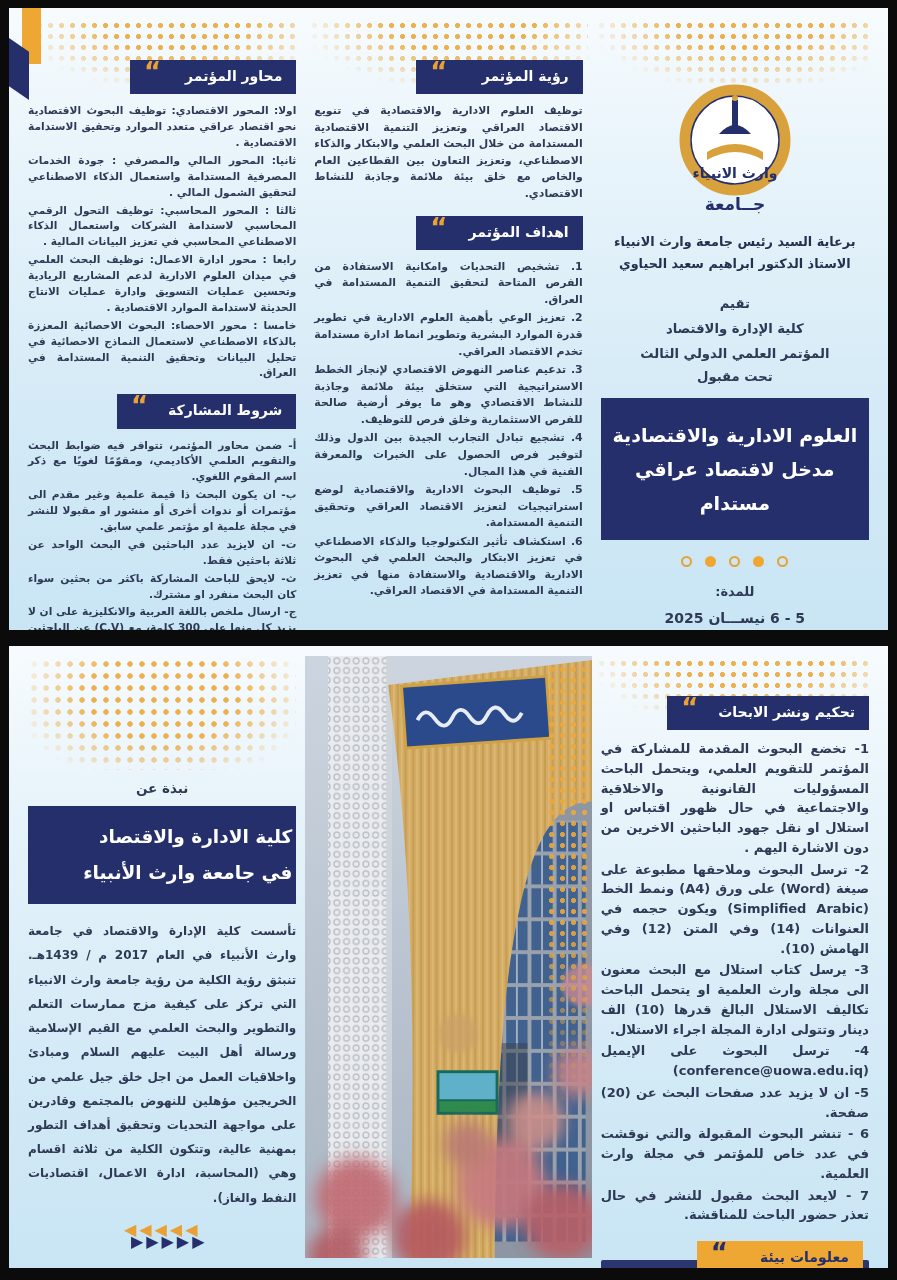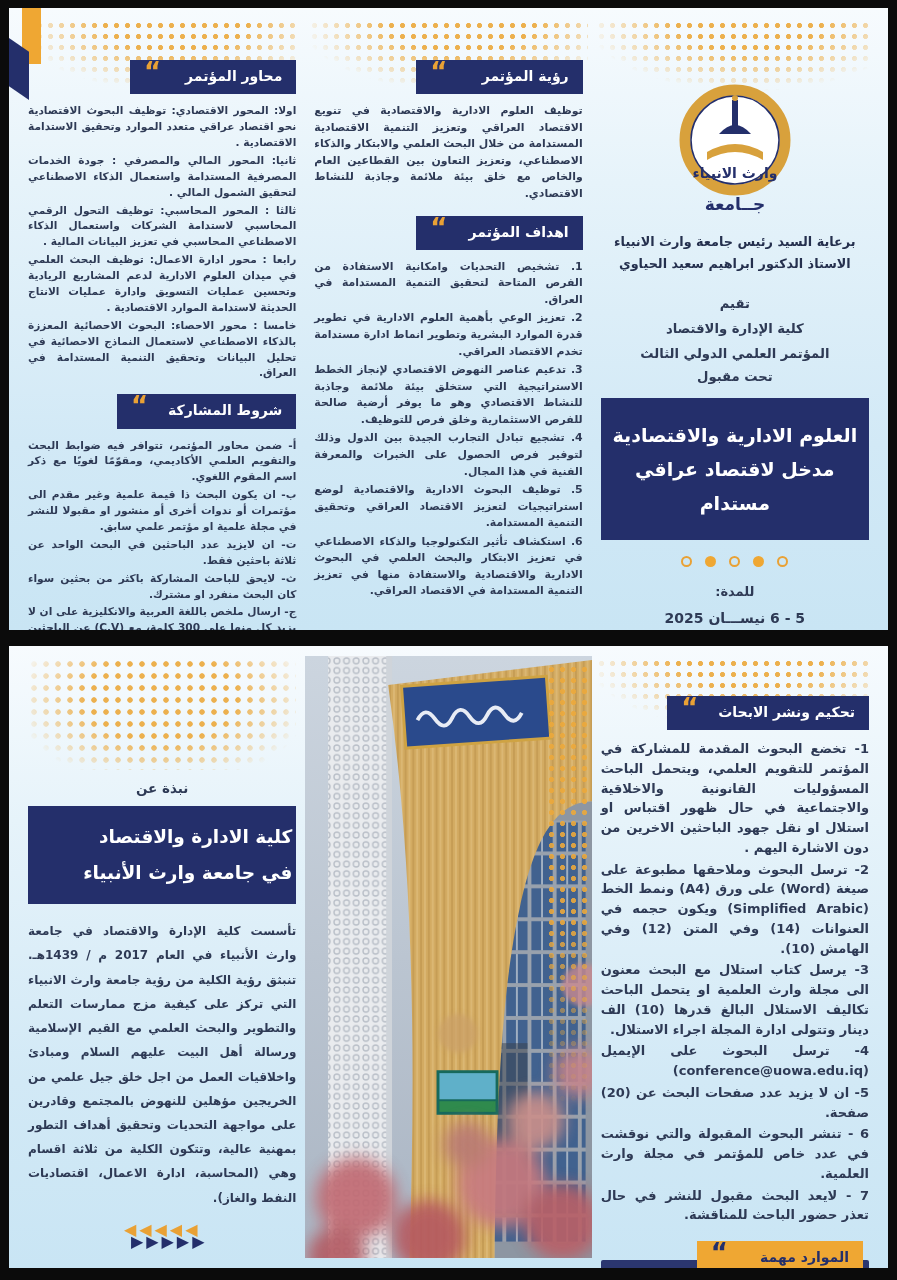--- a/index.html
+++ b/index.html
@@ -236,21 +236,21 @@
         <p class="item">2- ترسل البحوث وملاحقها مطبوعة على صيغة (Word) على ورق (A4) ونمط الخط (Simplified Arabic) ويكون حجمه في العنوانات (14) وفي المتن (12) وفي الهامش (10).</p>
         <p class="item">3- يرسل كتاب استلال مع البحث معنون الى مجلة وارث العلمية او يتحمل الباحث تكاليف الاستلال البالغ قدرها (10) الف دينار وتتولى ادارة المجلة اجراء الاستلال.</p>
         <p class="item">4- ترسل البحوث على الإيميل (conference@uowa.edu.iq)</p>
         <p class="item">5- ان لا يزيد عدد صفحات البحث عن (20) صفحة.</p>
         <p class="item">6 - تنشر البحوث المقبولة والتي نوقشت في عدد خاص للمؤتمر في مجلة وارث العلمية.</p>
         <p class="item">7 - لايعد البحث مقبول للنشر في حال تعذر حضور الباحث للمناقشة.</p>
       </div>
 
       <div class="sec" style="margin-top:16px">
         <div class="sec-header orange">
-          <span>الموارد مهمة</span>
+          <span>معلومات بيئة</span>
           <span class="hdr-quote">“</span>
         </div>
         <div class="info-box">
           <p>موعد انعقاد المؤتمر</p>
           <p>5-6 نيسان2025م</p>
           <p>آخر موعد لاستلام ملخصات البحوث</p>
           <p>10 شباط 2025م</p>
           <p>آخر موعد لاستلام البحوث</p>
 
         </div>

